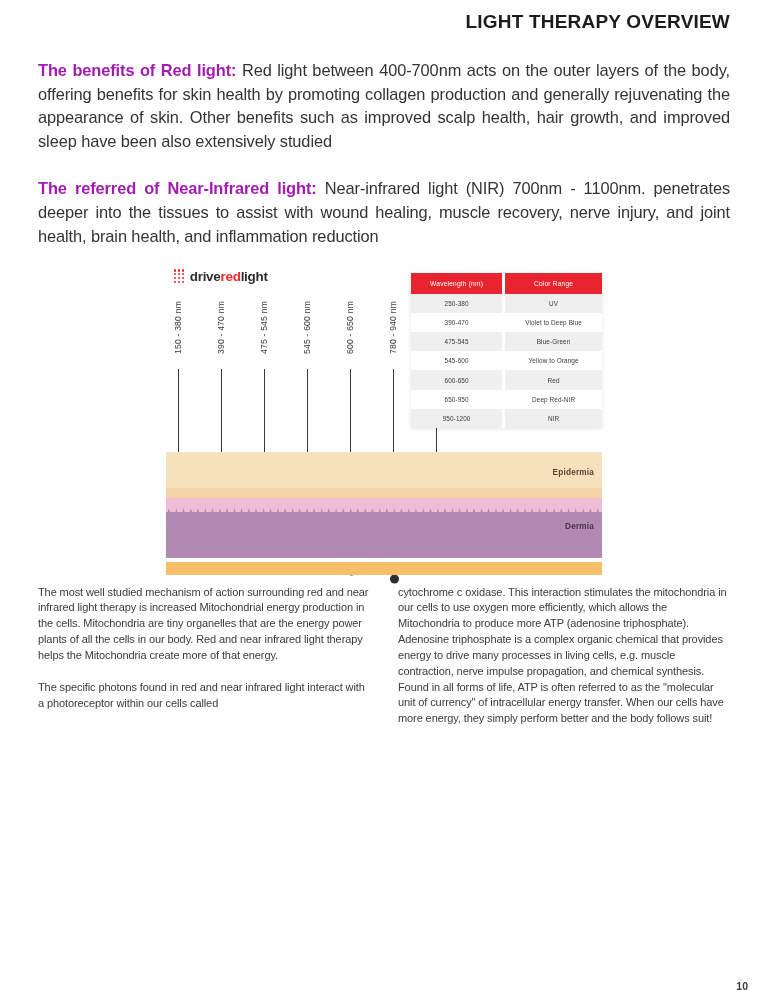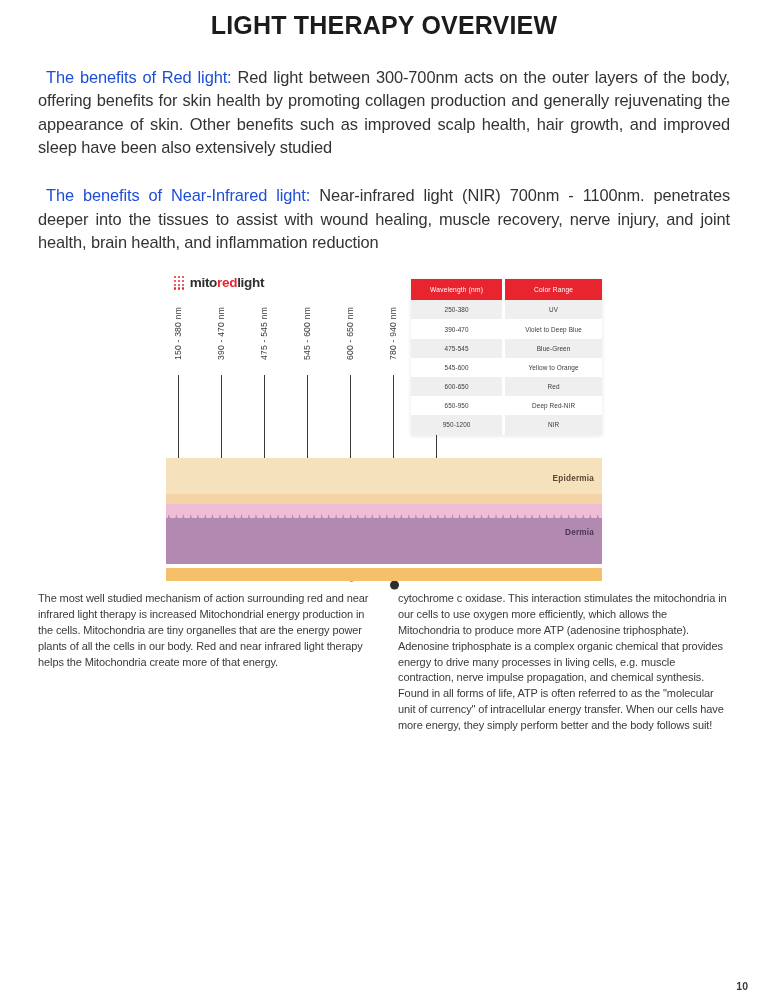--- a/index.html
+++ b/index.html
@@ -19,45 +19,44 @@
   .page {
     position: relative;
     width: 768px;
     height: 990px;
     box-sizing: border-box;
     padding: 0 38px;
   }
 
   
   .doc-title {
-    text-align: center;
-    font-size: 25px;
+    text-align: right;
+    font-size: 19px;
     font-weight: 700;
     letter-spacing: 0.2px;
     color: #1c1c1c;
     margin: 8px 0 0 0;
     padding-top: 4px;
     line-height: 1.1;
     font-stretch: condensed;
   }
 
   
   .intro {
     font-size: 16.4px;
     line-height: 1.44;
     color: #333333;
     text-align: justify;
     margin-top: 26px;
     letter-spacing: -0.1px;
   }
   .intro.second { margin-top: 24px; }
   .intro b {
-    font-weight: 400;
-    color: #1d4ed8;
-    margin-left: 8px;
+    font-weight: 700;
+    color: #a21caf;
   }
 
   
   .figure {
     position: relative;
     margin: 14px auto 0 auto;
     width: 436px;
     height: 310px;
   }
 
@@ -228,45 +227,45 @@
   }
 </style>
 </head>
 <body>
 
 <div class="page">
 
   <h1 class="doc-title">LIGHT THERAPY OVERVIEW</h1>
 
   <p class="intro first">
-    <b>The benefits of Red light:</b><span> Red light between 300-700nm acts on the outer layers of the body, offering benefits for skin health by promoting collagen production and generally rejuvenating the appearance of skin. Other benefits such as improved scalp health, hair growth, and improved sleep have been also extensively studied</span>
+    <b>The benefits of Red light:</b><span> Red light between 400-700nm acts on the outer layers of the body, offering benefits for skin health by promoting collagen production and generally rejuvenating the appearance of skin. Other benefits such as improved scalp health, hair growth, and improved sleep have been also extensively studied</span>
   </p>
 
   <p class="intro second">
-    <b>The benefits of Near-Infrared light:</b><span> Near-infrared light (NIR) 700nm - 1100nm. penetrates deeper into the tissues to assist with wound healing, muscle recovery, nerve injury, and joint health, brain health, and inflammation reduction</span>
+    <b>The referred of Near-Infrared light:</b><span> Near-infrared light (NIR) 700nm - 1100nm. penetrates deeper into the tissues to assist with wound healing, muscle recovery, nerve injury, and joint health, brain health, and inflammation reduction</span>
   </p>
 
   <div class="figure">
 
     <div class="logo">
       <span class="logo-dots">
         <i></i>
           <i></i>
           <i></i>
           <i></i>
           <i></i>
           <i></i>
           <i></i>
           <i></i>
           <i></i>
           <i></i>
           <i></i>
           <i></i>
       </span>
-      <span class="logo-text"><span>mito</span><span class="red">red</span><span>light</span></span>
+      <span class="logo-text"><span>drive</span><span class="red">red</span><span>light</span></span>
     </div>
 
     <div id="wl-markers">
         <div class="wl-label" style="left: 7px; top: 36px;">150 - 380 nm</div>
         <div class="wl-line" style="left: 12px; top: 104px; height: 128px;"></div>
         <div class="wl-dot" style="left: 12.5px; top: 232px;"></div>
         <div class="wl-label" style="left: 50px; top: 36px;">390 - 470 nm</div>
         <div class="wl-line" style="left: 55px; top: 104px; height: 141px;"></div>
         <div class="wl-dot" style="left: 55.5px; top: 245px;"></div>
         <div class="wl-label" style="left: 93px; top: 36px;">475 - 545 nm</div>
@@ -338,20 +337,21 @@
       <div class="skin-label epi">Epidermia</div>
       <div class="skin-label derm">Dermia</div>
       <div class="skin-label hypo">Hypodermia</div>
     </div>
 
   </div>
 
   <div class="columns">
     <div class="col left">
       <p class="body-p">The most well studied mechanism of action surrounding red and near infrared light therapy is increased Mitochondrial energy production in the cells. Mitochondria are tiny organelles that are the energy power plants of all the cells in our body. Red and near infrared light therapy helps the Mitochondria create more of that energy.</p>
+      <p class="body-p">The specific photons found in red and near infrared light interact with a photoreceptor within our cells called</p>
     </div>
     <div class="col right">
       <p class="body-p">cytochrome c oxidase. This interaction stimulates the mitochondria in our cells to use oxygen more efficiently, which allows the Mitochondria to produce more ATP (adenosine triphosphate). Adenosine triphosphate is a complex organic chemical that provides energy to drive many processes in living cells, e.g. muscle contraction, nerve impulse propagation, and chemical synthesis. Found in all forms of life, ATP is often referred to as the "molecular unit of currency" of intracellular energy transfer. When our cells have more energy, they simply perform better and the body follows suit!</p>
     </div>
   </div>
 
   <div class="page-num">10</div>
 
 </div>
 

